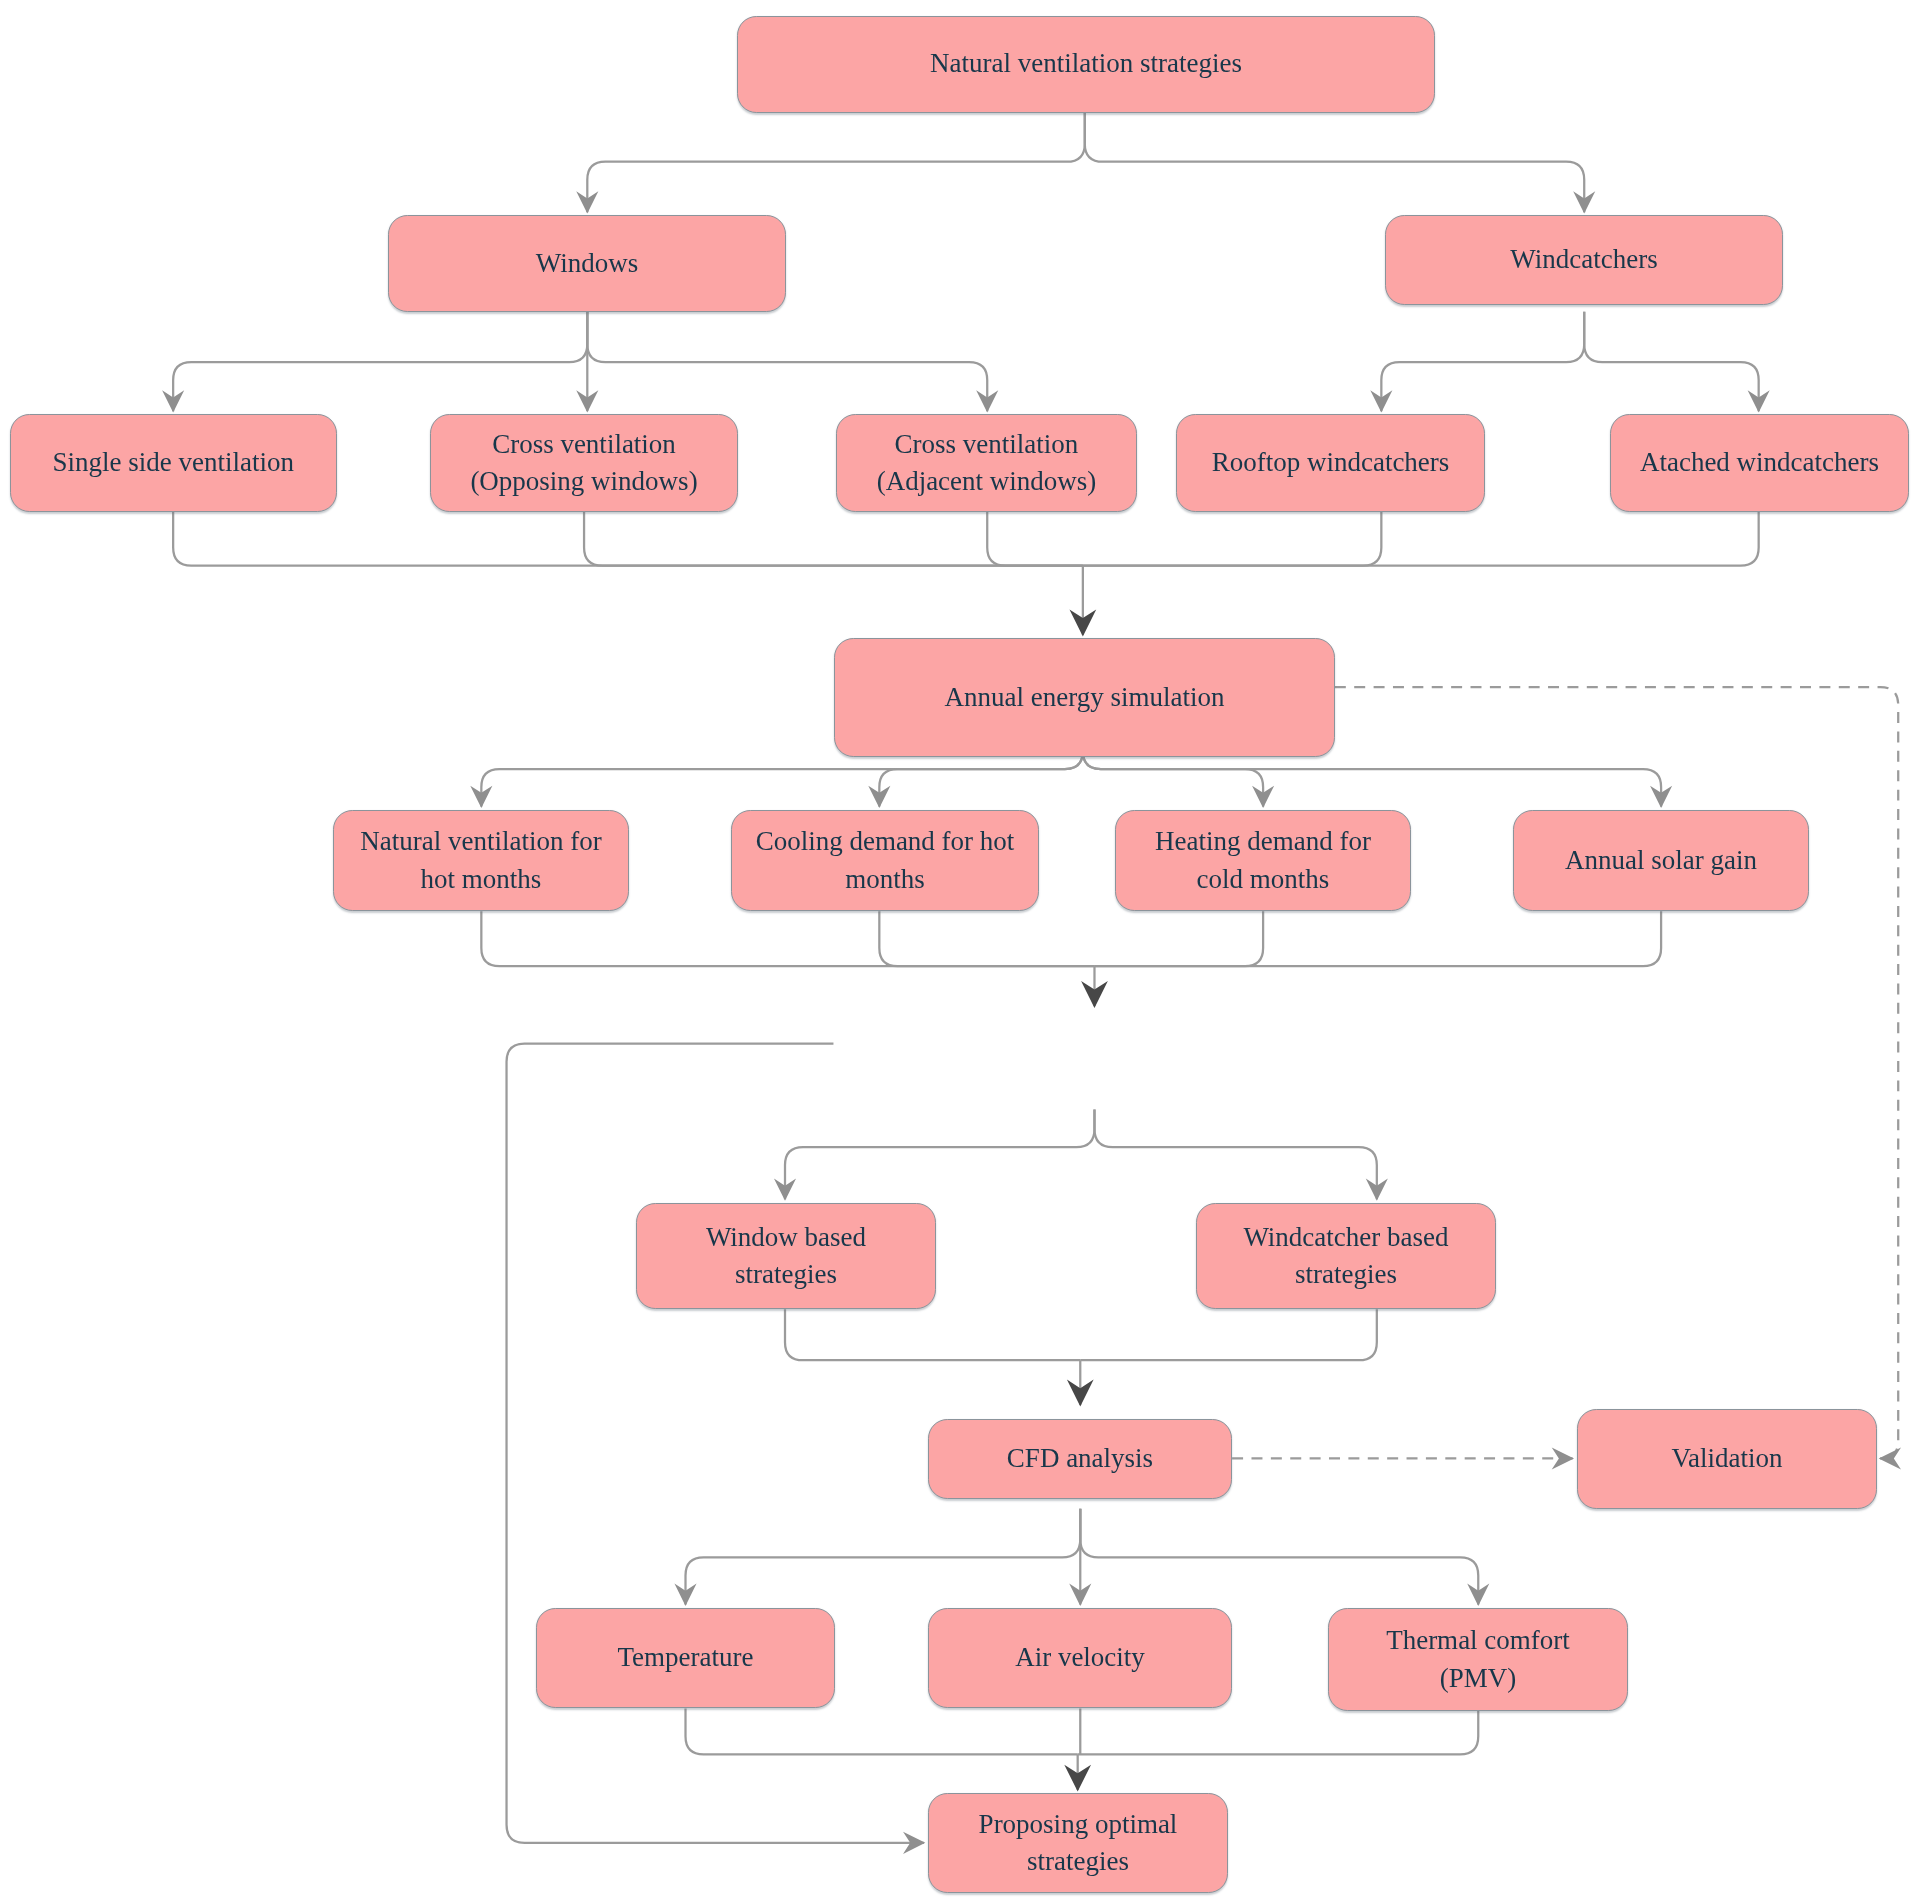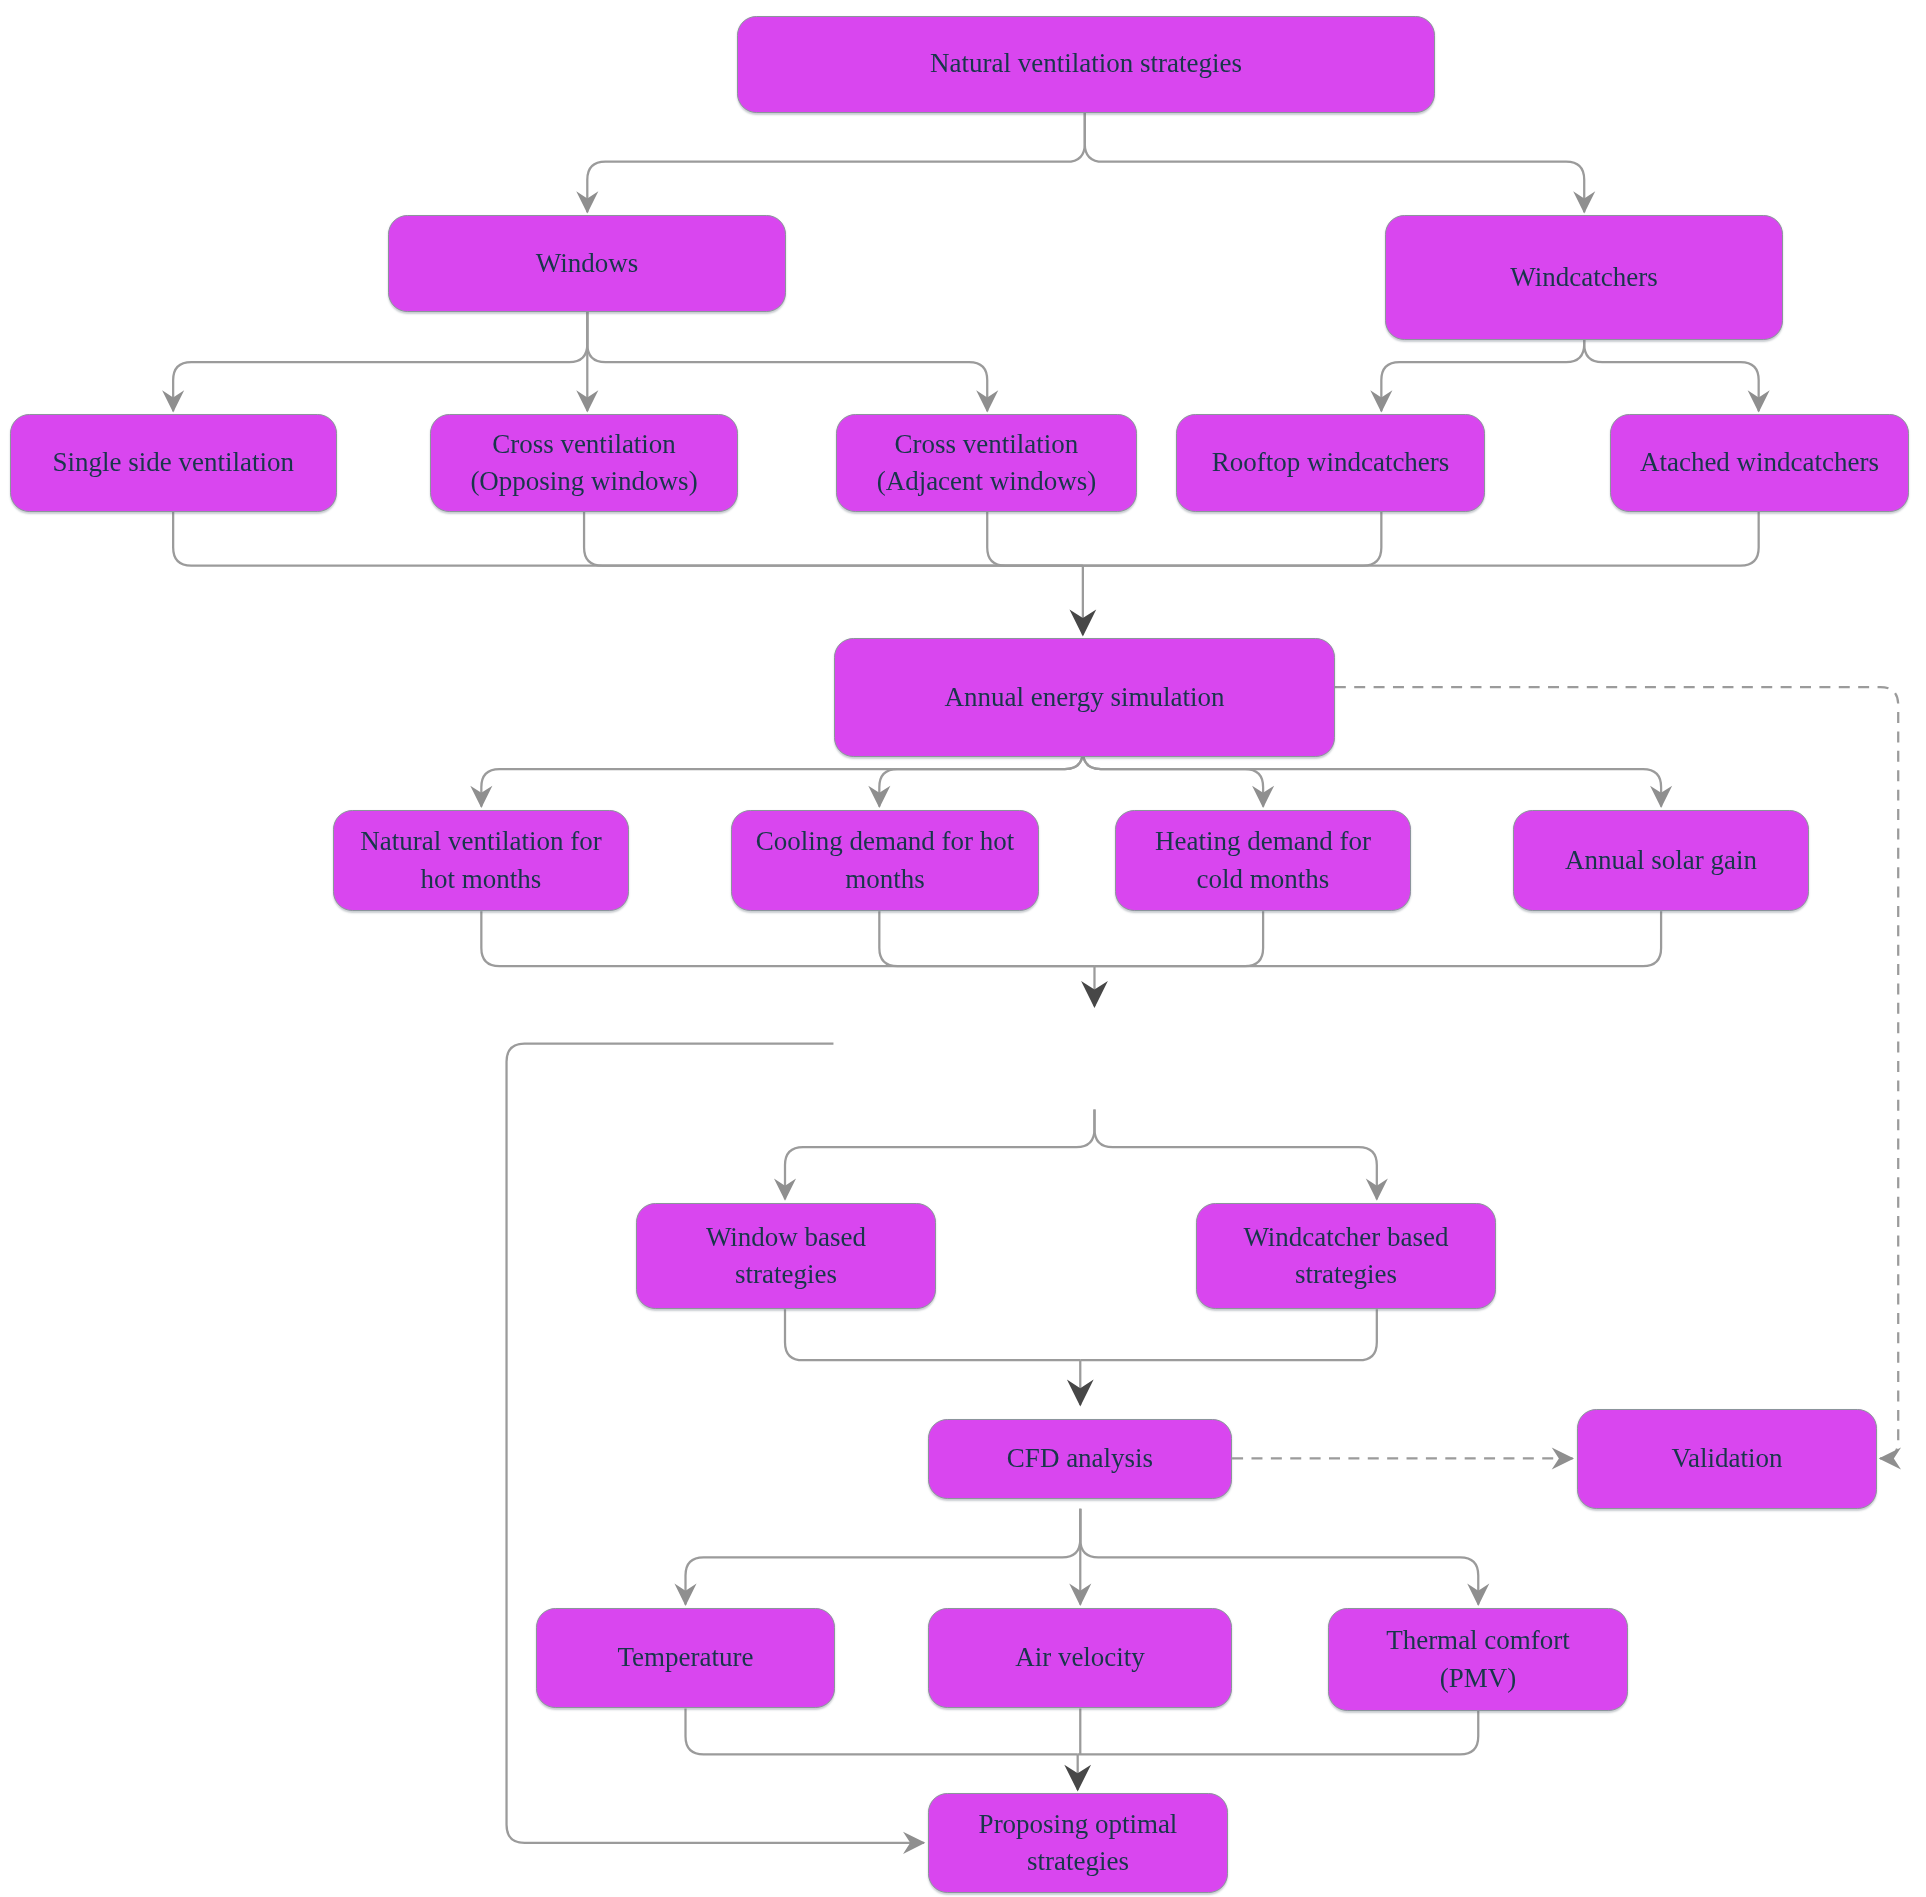--- a/index.html
+++ b/index.html
@@ -7,21 +7,21 @@
     position:relative;
     width:1926px;height:1898px;
     background:#ffffff;
     font-family:"Liberation Serif","DejaVu Serif",serif;
     overflow:hidden;
   }
   .edges{position:absolute;left:0;top:0;width:1926px;height:1898px;}
   .node{
     position:absolute;
     box-sizing:border-box;
-    background:#d946ef;
+    background:#fca5a5;
     border:1.9px solid #8b949b;
     border-radius:19.4px;
     display:flex;align-items:center;justify-content:center;
     text-align:center;
     white-space:pre-line;
     font-size:27px;
     line-height:1.38;
     color:#18374a;
     padding:0 9px;
     box-shadow:0 1.9px 1.9px rgba(100,112,122,0.35);
@@ -96,21 +96,21 @@
       <path d="M2066,1063 H2910 Q2938,1063 2938,1091 V2229 Q2938,2257 2912,2257 H2910" marker-end="url(#ah)"></path>
 
       <path d="M1907,2257 H2434" marker-end="url(#ah)"></path>
     </g>
   </svg>
 
   <div class="node" style="left:737px;top:15.5px;width:698px;height:97px">Natural ventilation strategies</div>
 
   <div class="node" style="left:388px;top:215px;width:398px;height:97px">Windows</div>
 
-  <div class="node" style="left:1385px;top:215px;width:398px;height:125px">Windcatchers</div>
+  <div class="node" style="left:1385px;top:215px;width:398px;height:90px">Windcatchers</div>
 
   <div class="node" style="left:9.7px;top:414px;width:327px;height:98px">Single side ventilation</div>
 
   <div class="node" style="left:430px;top:414px;width:308px;height:98px">Cross ventilation
 (Opposing windows)</div>
 
   <div class="node" style="left:836px;top:414px;width:301px;height:98px">Cross ventilation
 (Adjacent windows)</div>
 
   <div class="node" style="left:1176px;top:414px;width:309px;height:98px">Rooftop windcatchers</div>

